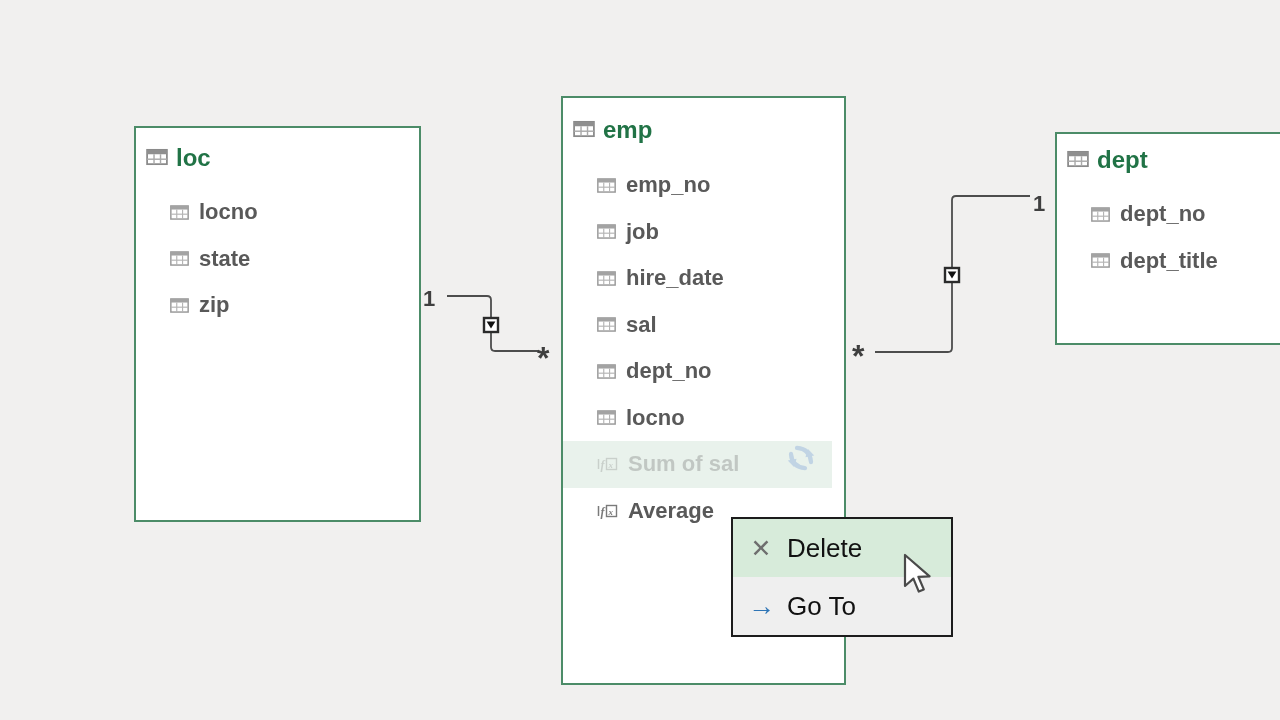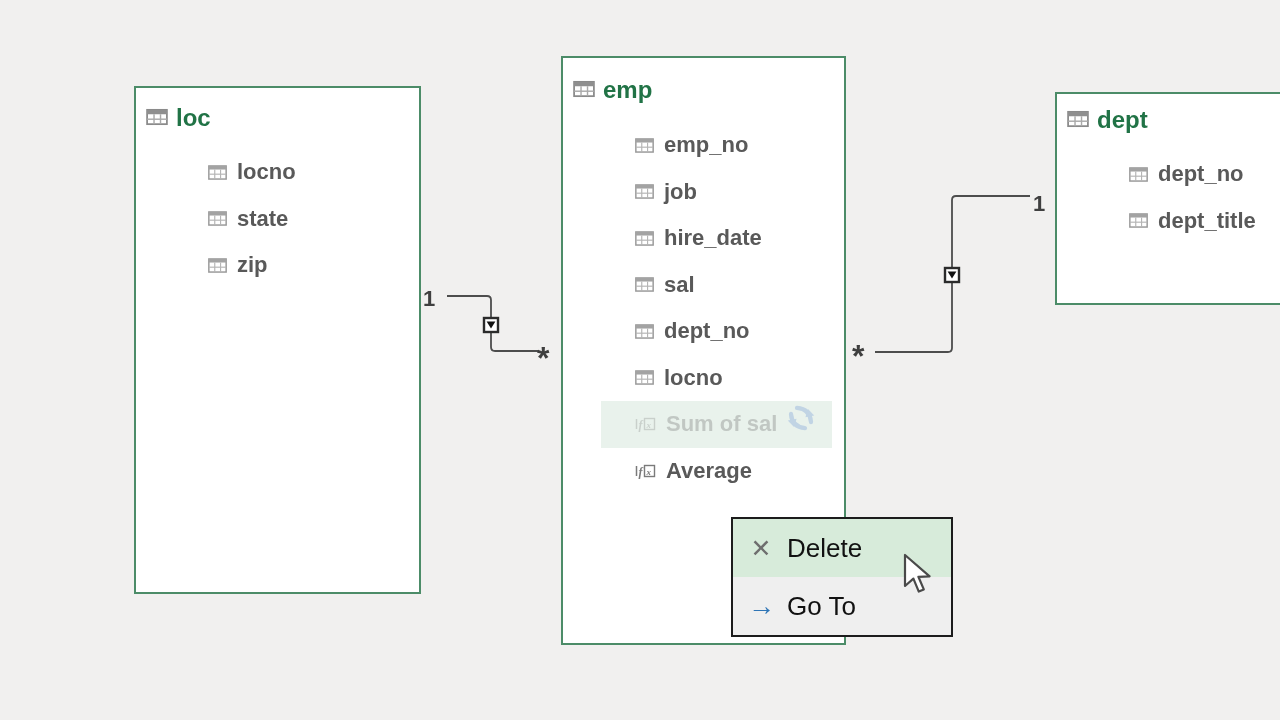--- a/index.html
+++ b/index.html
@@ -7,35 +7,35 @@
   body {
     font-family:"Liberation Sans","DejaVu Sans",sans-serif;
     background:#f1f0ef;
     position:relative;
   }
   .canvas { position:absolute; left:0; top:0; width:1280px; height:720px; }
 
   
   .tbl {
     position:absolute; background:#ffffff;
-    border:2px solid #4c8c68; z-index:2;
-  }
-  .tbl-loc  { left:134px; top:86px;  width:287px; height:508px; }
+    border:2px solid #4c8c68; z-index:2;margin-top:40px;
+  }
+  .tbl-loc  { left:134px; top:86px;  width:287px; height:396px; }
   .tbl-emp  { left:561px; top:56px;  width:285px; height:589px; }
   .tbl-dept { left:1055px; top:92px; width:262px; height:213px; }
 
   .tbl-title {
     position:absolute; left:10px; display:flex; align-items:center; gap:8px;
     font-size:24px; font-weight:bold; color:#217346;
   }
   .tbl-loc  .tbl-title { top:16px; }
   .tbl-emp  .tbl-title { top:18px; }
   .tbl-dept .tbl-title { top:12px;text-align:center; }
 
-  .tbl-fields { position:absolute; left:0; right:12px;padding-left:38px; }
+  .tbl-fields { position:absolute; left:0; right:12px; }
   .tbl-loc  .tbl-fields { top:61px; }
   .tbl-emp  .tbl-fields { top:64px; }
   .tbl-dept .tbl-fields { top:57px; }
 
   .field-row {
     height:46.5px; display:flex; align-items:center; gap:10px;
     padding-left:34px; font-size:22px; font-weight:bold; color:#595959;
     position:relative;
   }
   .field-row .f-ico { flex:0 0 auto; display:flex; }

